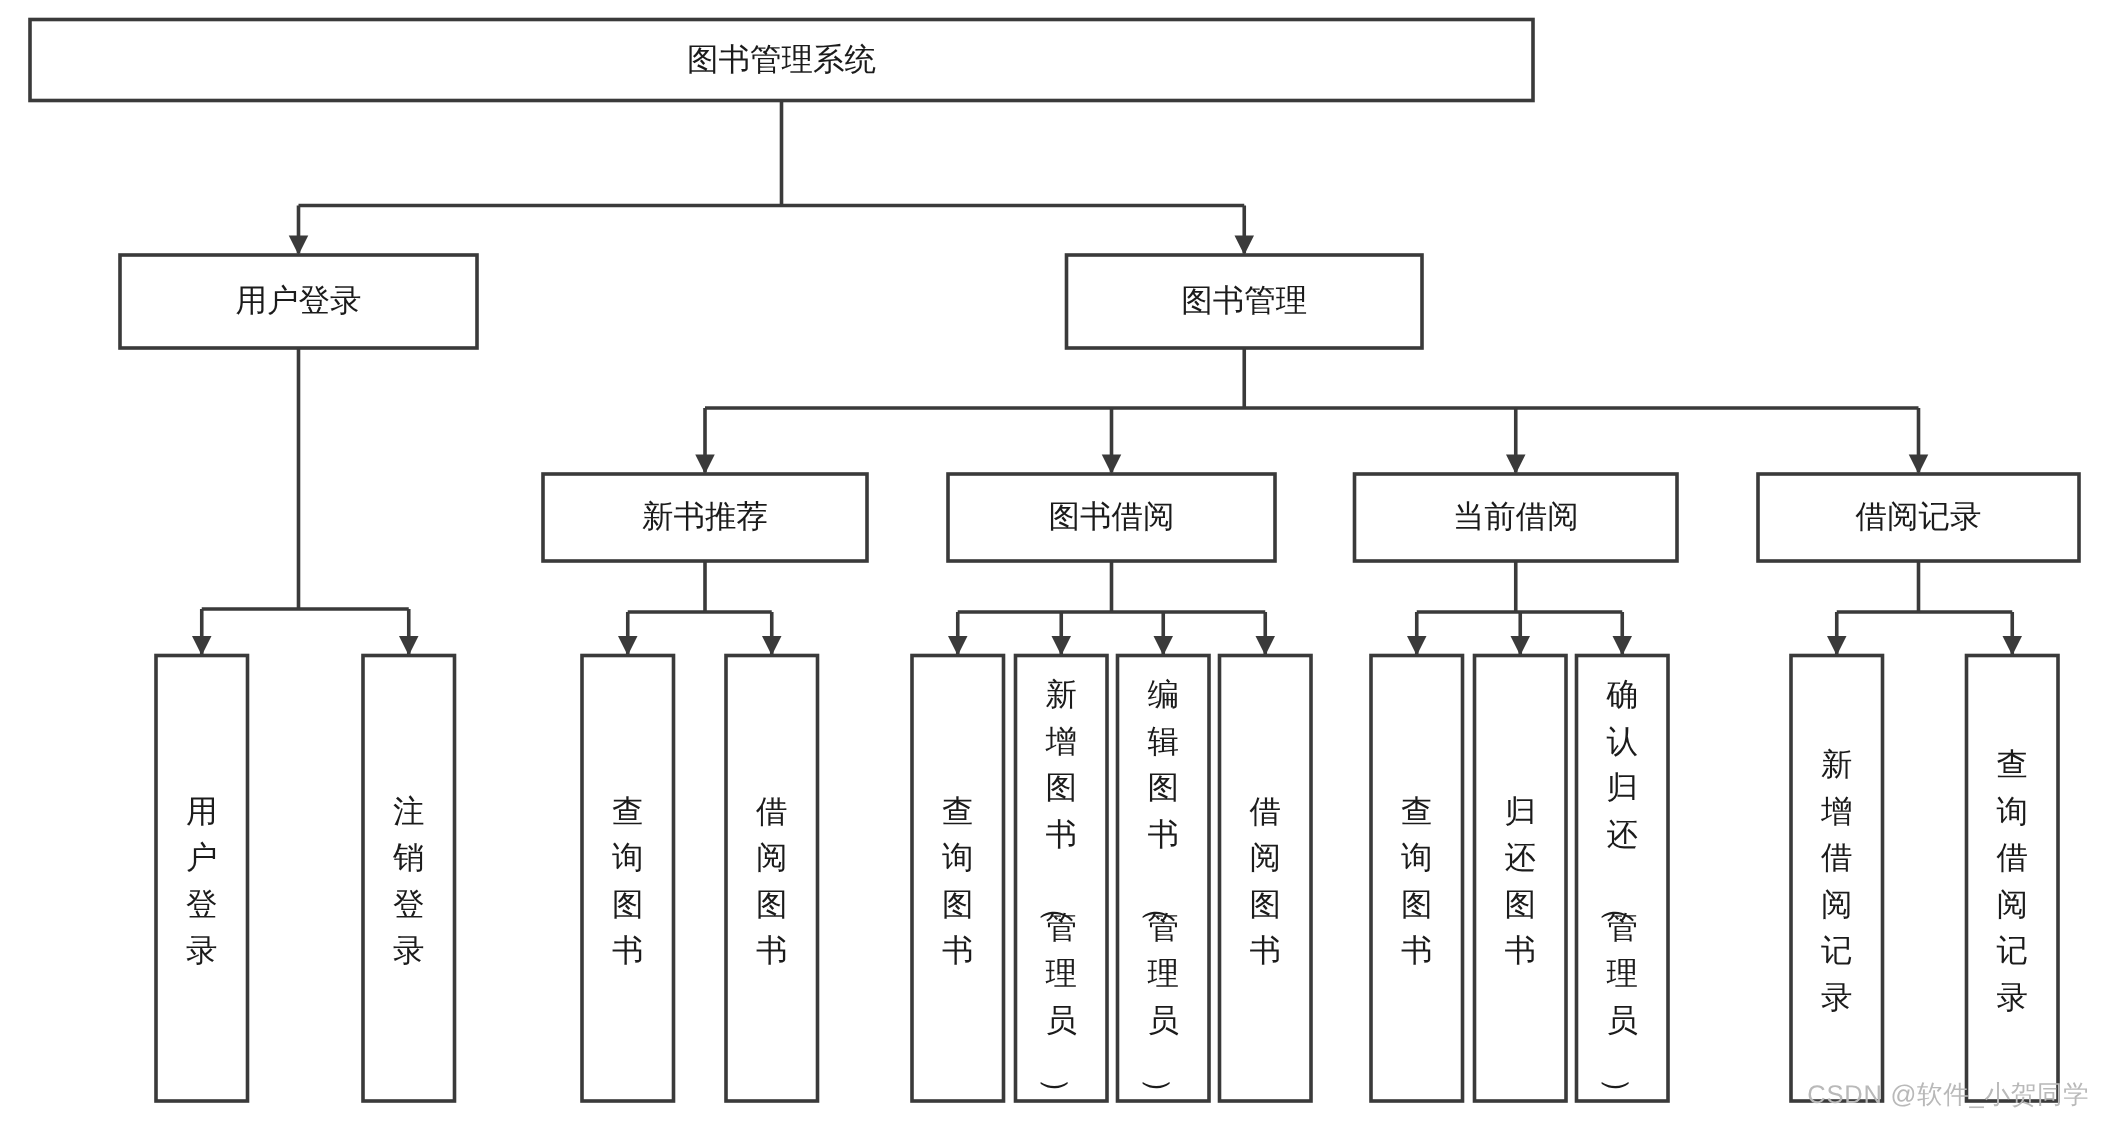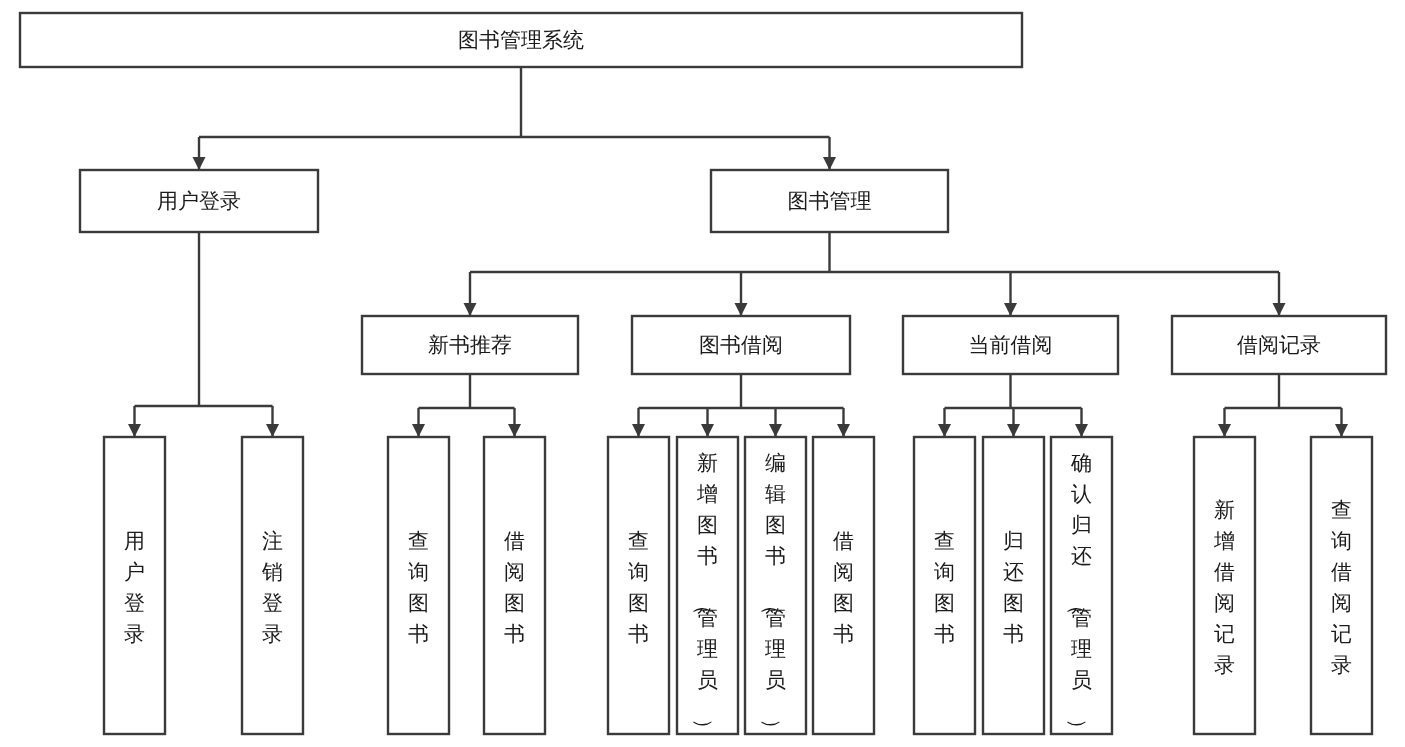--- a/index.html
+++ b/index.html
@@ -202,14 +202,15 @@
           <rect x="1194" y="437" width="61" height="297" class="node-box"></rect>
           <text x="1224.5" y="0" class="node-label-vertical"><tspan x="1224.5" y="516.68">新</tspan><tspan x="1224.5" y="547.68">增</tspan><tspan x="1224.5" y="578.68">借</tspan><tspan x="1224.5" y="609.68">阅</tspan><tspan x="1224.5" y="640.68">记</tspan><tspan x="1224.5" y="671.68">录</tspan></text>
         </g>
         <g>
           <rect x="1311" y="437" width="61" height="297" class="node-box"></rect>
           <text x="1341.5" y="0" class="node-label-vertical"><tspan x="1341.5" y="516.68">查</tspan><tspan x="1341.5" y="547.68">询</tspan><tspan x="1341.5" y="578.68">借</tspan><tspan x="1341.5" y="609.68">阅</tspan><tspan x="1341.5" y="640.68">记</tspan><tspan x="1341.5" y="671.68">录</tspan></text>
         </g>
       </g>
   </svg>
 
+  <div class="watermark">CSDN @软件_小贺同学</div>
 
 </div>
 
 </body></html>

